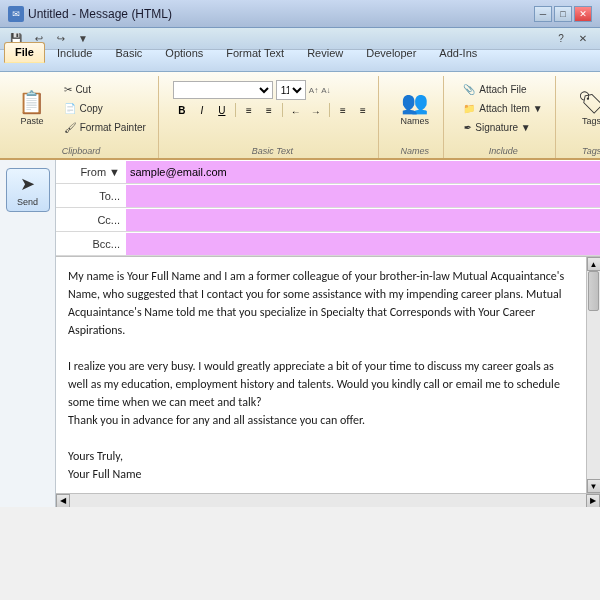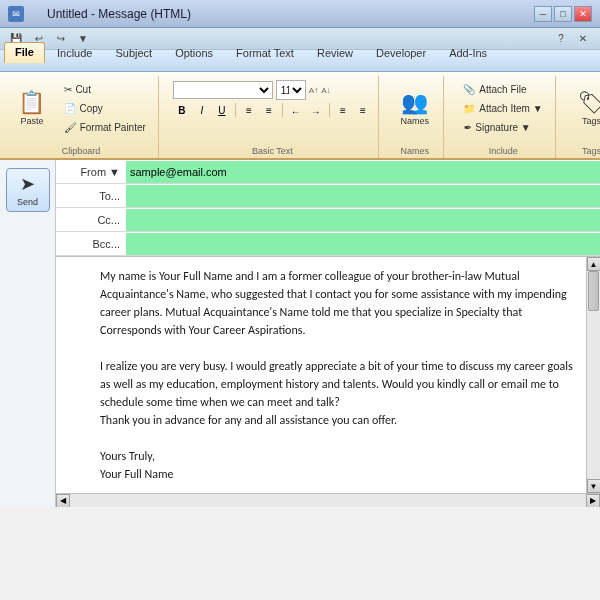--- a/index.html
+++ b/index.html
@@ -35,21 +35,20 @@
       display: flex;
       align-items: center;
       justify-content: center;
       color: white;
       font-size: 9px;
     }
     .title-bar-title {
       font-size: 12px;
       color: #1a1a2e;
       font-weight: normal;
-      margin-left: 19px;
     }
     .title-bar-controls {
       display: flex;
       gap: 2px;
     }
     .title-btn {
       width: 18px;
       height: 16px;
       border: 1px solid #7a9abf;
       background: linear-gradient(to bottom, #d8e8f8, #b8cce0);
@@ -137,20 +136,21 @@
       gap: 4px;
       flex: 1;
       padding-top: 2px;
     }
     .ribbon-group-label {
       font-size: 9px;
       color: #666;
       text-align: center;
       padding: 2px 0;
       width: 100%;
+      font-style: italic;
     }
 
     .ribbon-btn-large {
       display: flex;
       flex-direction: column;
       align-items: center;
       justify-content: center;
       width: 44px;
       height: 58px;
       cursor: pointer;
@@ -280,39 +280,38 @@
       align-items: flex-start;
       justify-content: flex-end;
       gap: 2px;
     }
     .field-input {
       flex: 1;
       border: none;
       outline: none;
       font-size: 11px;
       padding: 2px 4px;
-      background: #86efac;
+      background: #f0abfc;
       height: 22px;
     }
 
     .email-body-area {
       flex: 1;
       display: flex;
       overflow: hidden;
       border-top: 1px solid #c0c0c0;
     }
     .email-body {
       flex: 1;
       padding: 10px 12px;
       font-size: 12px;
       line-height: 1.5;
       overflow-y: auto;
       color: #1a1a1a;
       font-family: Calibri, 'Segoe UI', sans-serif;
-      margin-left: 32px;
     }
     .scrollbar-v {
       width: 14px;
       background: #f0f0f0;
       border-left: 1px solid #c0c0c0;
       display: flex;
       flex-direction: column;
       align-items: center;
     }
     .scroll-btn {
@@ -404,21 +403,21 @@
   <div class="qa-btn">↪</div>
   <div class="qa-btn">▼</div>
   <div style="flex:1"></div>
   <div class="qa-btn">?</div>
   <div class="qa-btn">✕</div>
 </div>
 
 <div class="ribbon-tabs">
   <div class="ribbon-tab active">File</div>
   <div class="ribbon-tab">Include</div>
-  <div class="ribbon-tab">Subject</div>
+  <div class="ribbon-tab">Basic</div>
   <div class="ribbon-tab">Options</div>
   <div class="ribbon-tab">Format Text</div>
   <div class="ribbon-tab">Review</div>
   <div class="ribbon-tab">Developer</div>
   <div class="ribbon-tab">Add-Ins</div>
 </div>
 
 <div class="ribbon">
 
   <div class="ribbon-group">

